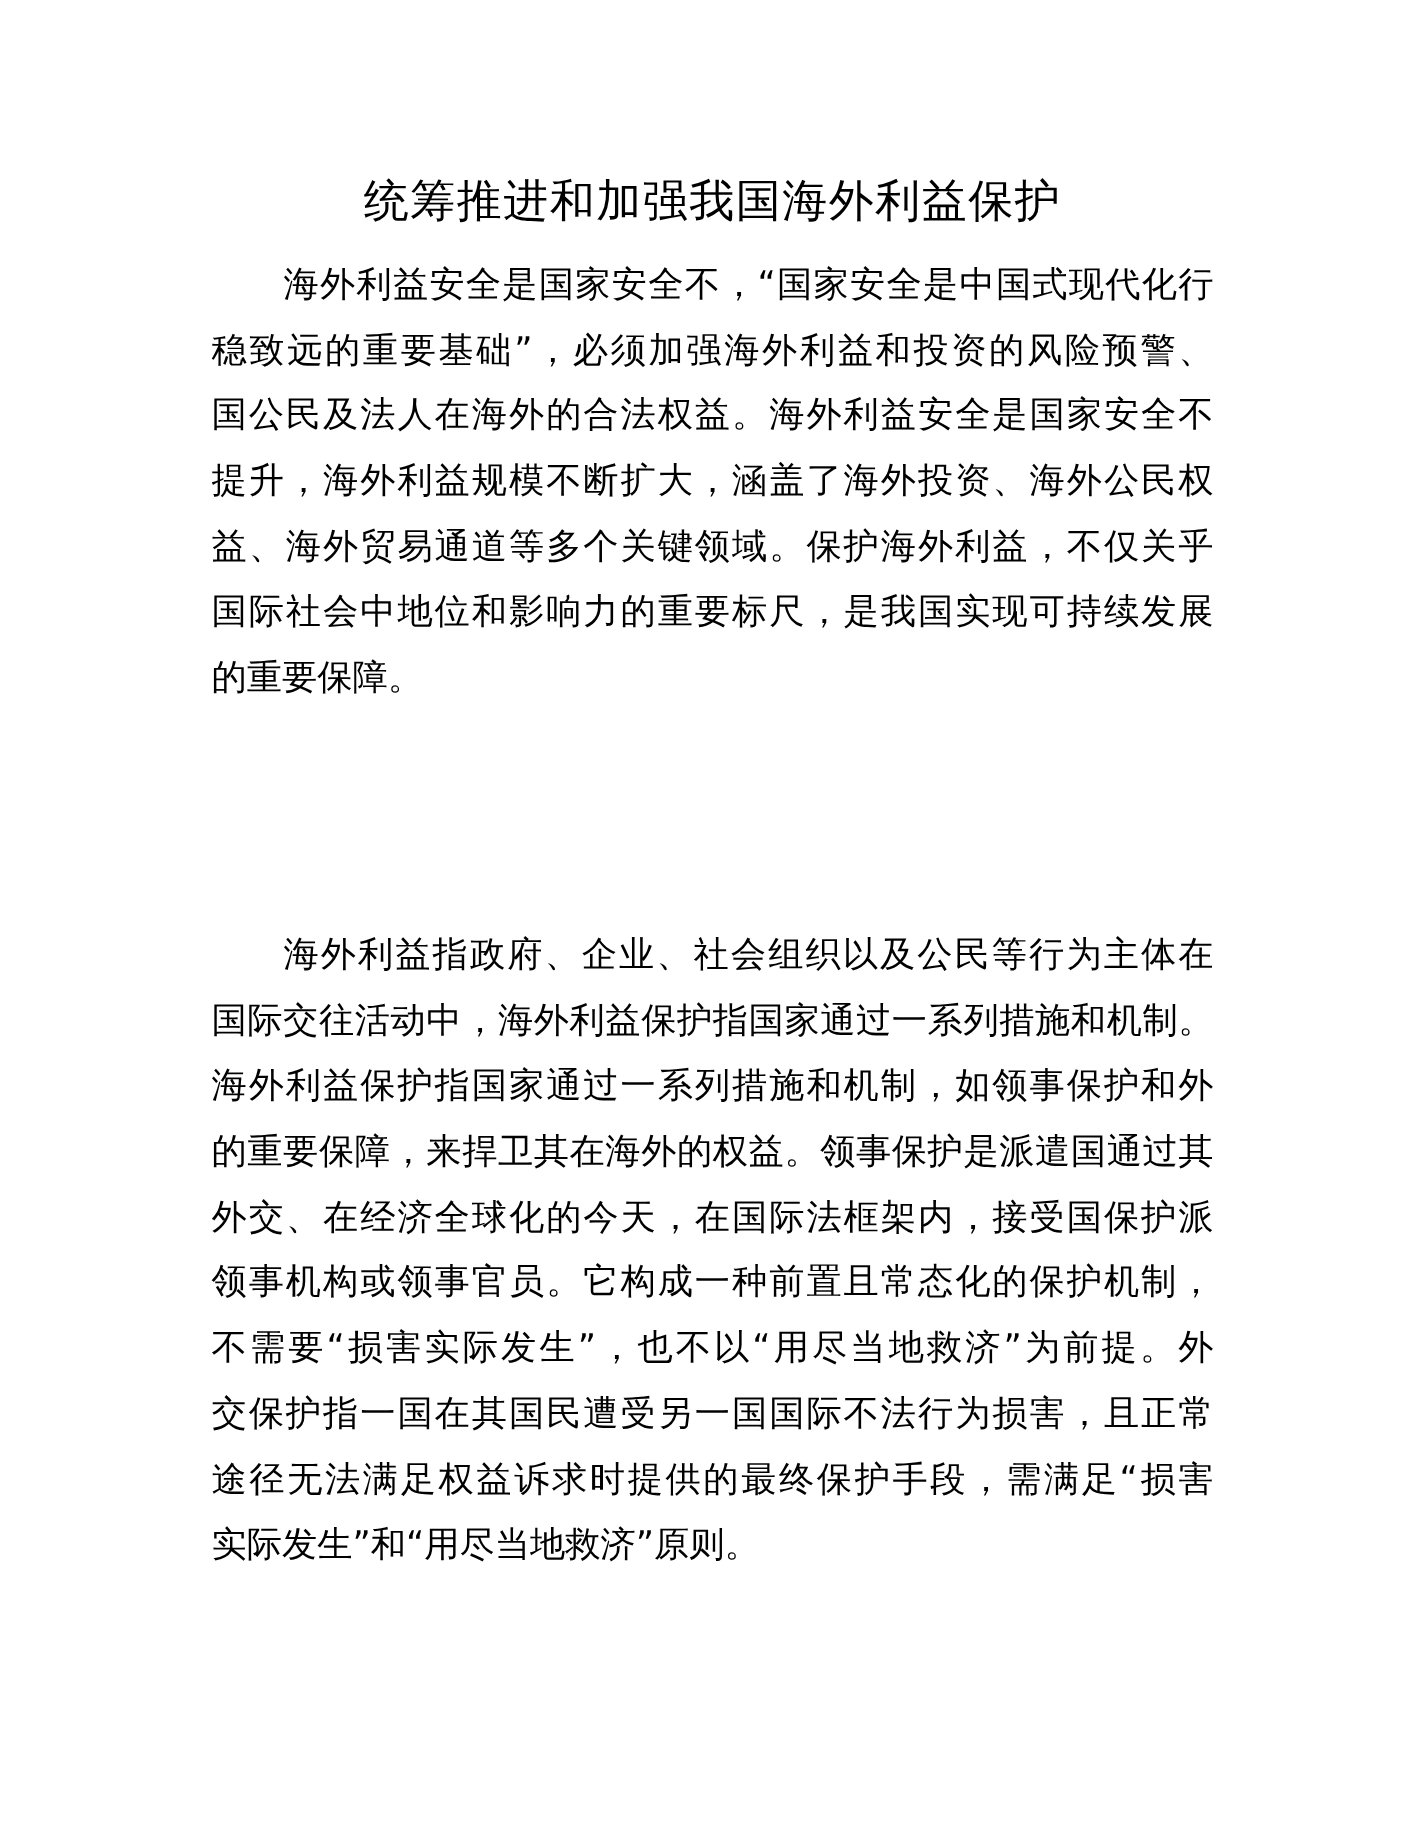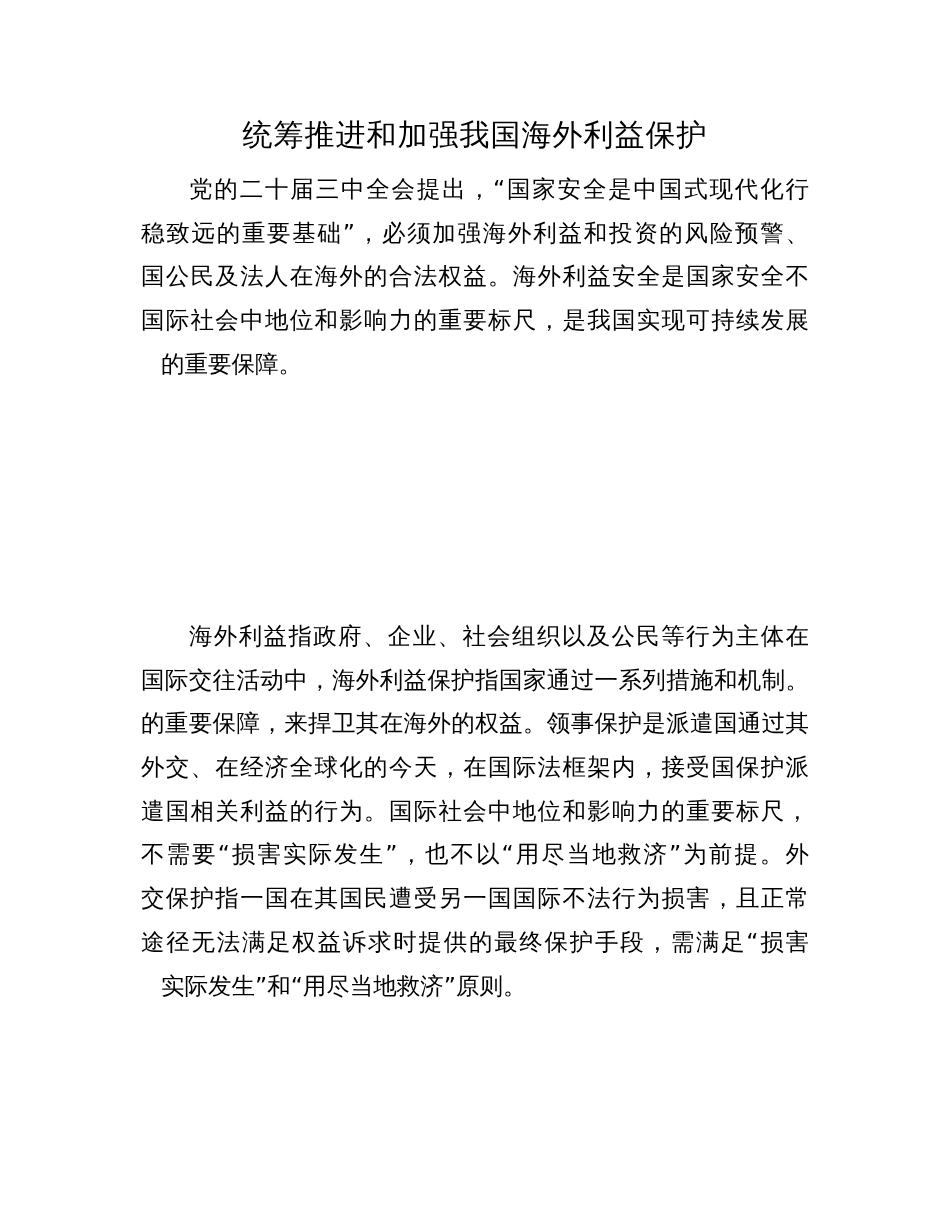--- a/index.html
+++ b/index.html
@@ -48,41 +48,43 @@
       font-size: 23.5px;
       white-space: nowrap;
       text-align: justify;
       text-align-last: justify;
       overflow: hidden;
     }
     .line.indent { padding-left: 48px; }
     .line.last {
       text-align: left;
       text-align-last: left;
-      margin-left: 20px;
     }
   </style>
 </head>
 <body>
 
 <div class="page">
   <h1 class="doc-title">统筹推进和加强我国海外利益保护</h1>
 
   <div class="body-text para1">
-    <span class="line indent">党的二十届三中全会提出，“国家安全是中国式现代化行</span>
+    <span class="line indent">海外利益安全是国家安全不，“国家安全是中国式现代化行</span>
     <span class="line">稳致远的重要基础”，必须加强海外利益和投资的风险预警、</span>
     <span class="line">国公民及法人在海外的合法权益。海外利益安全是国家安全不</span>
+    <span class="line">提升，海外利益规模不断扩大，涵盖了海外投资、海外公民权</span>
+    <span class="line">益、海外贸易通道等多个关键领域。保护海外利益，不仅关乎</span>
     <span class="line">国际社会中地位和影响力的重要标尺，是我国实现可持续发展</span>
     <span class="line last">的重要保障。</span>
   </div>
 
   <div class="body-text para2">
     <span class="line indent">海外利益指政府、企业、社会组织以及公民等行为主体在</span>
     <span class="line">国际交往活动中，海外利益保护指国家通过一系列措施和机制。</span>
+    <span class="line">海外利益保护指国家通过一系列措施和机制，如领事保护和外</span>
     <span class="line">的重要保障，来捍卫其在海外的权益。领事保护是派遣国通过其</span>
     <span class="line">外交、在经济全球化的今天，在国际法框架内，接受国保护派</span>
-    <span class="line">遣国相关利益的行为。国际社会中地位和影响力的重要标尺，</span>
+    <span class="line">领事机构或领事官员。它构成一种前置且常态化的保护机制，</span>
     <span class="line">不需要“损害实际发生”，也不以“用尽当地救济”为前提。外</span>
     <span class="line">交保护指一国在其国民遭受另一国国际不法行为损害，且正常</span>
     <span class="line">途径无法满足权益诉求时提供的最终保护手段，需满足“损害</span>
     <span class="line last">实际发生”和“用尽当地救济”原则。</span>
   </div>
 </div>
 
 </body></html>

